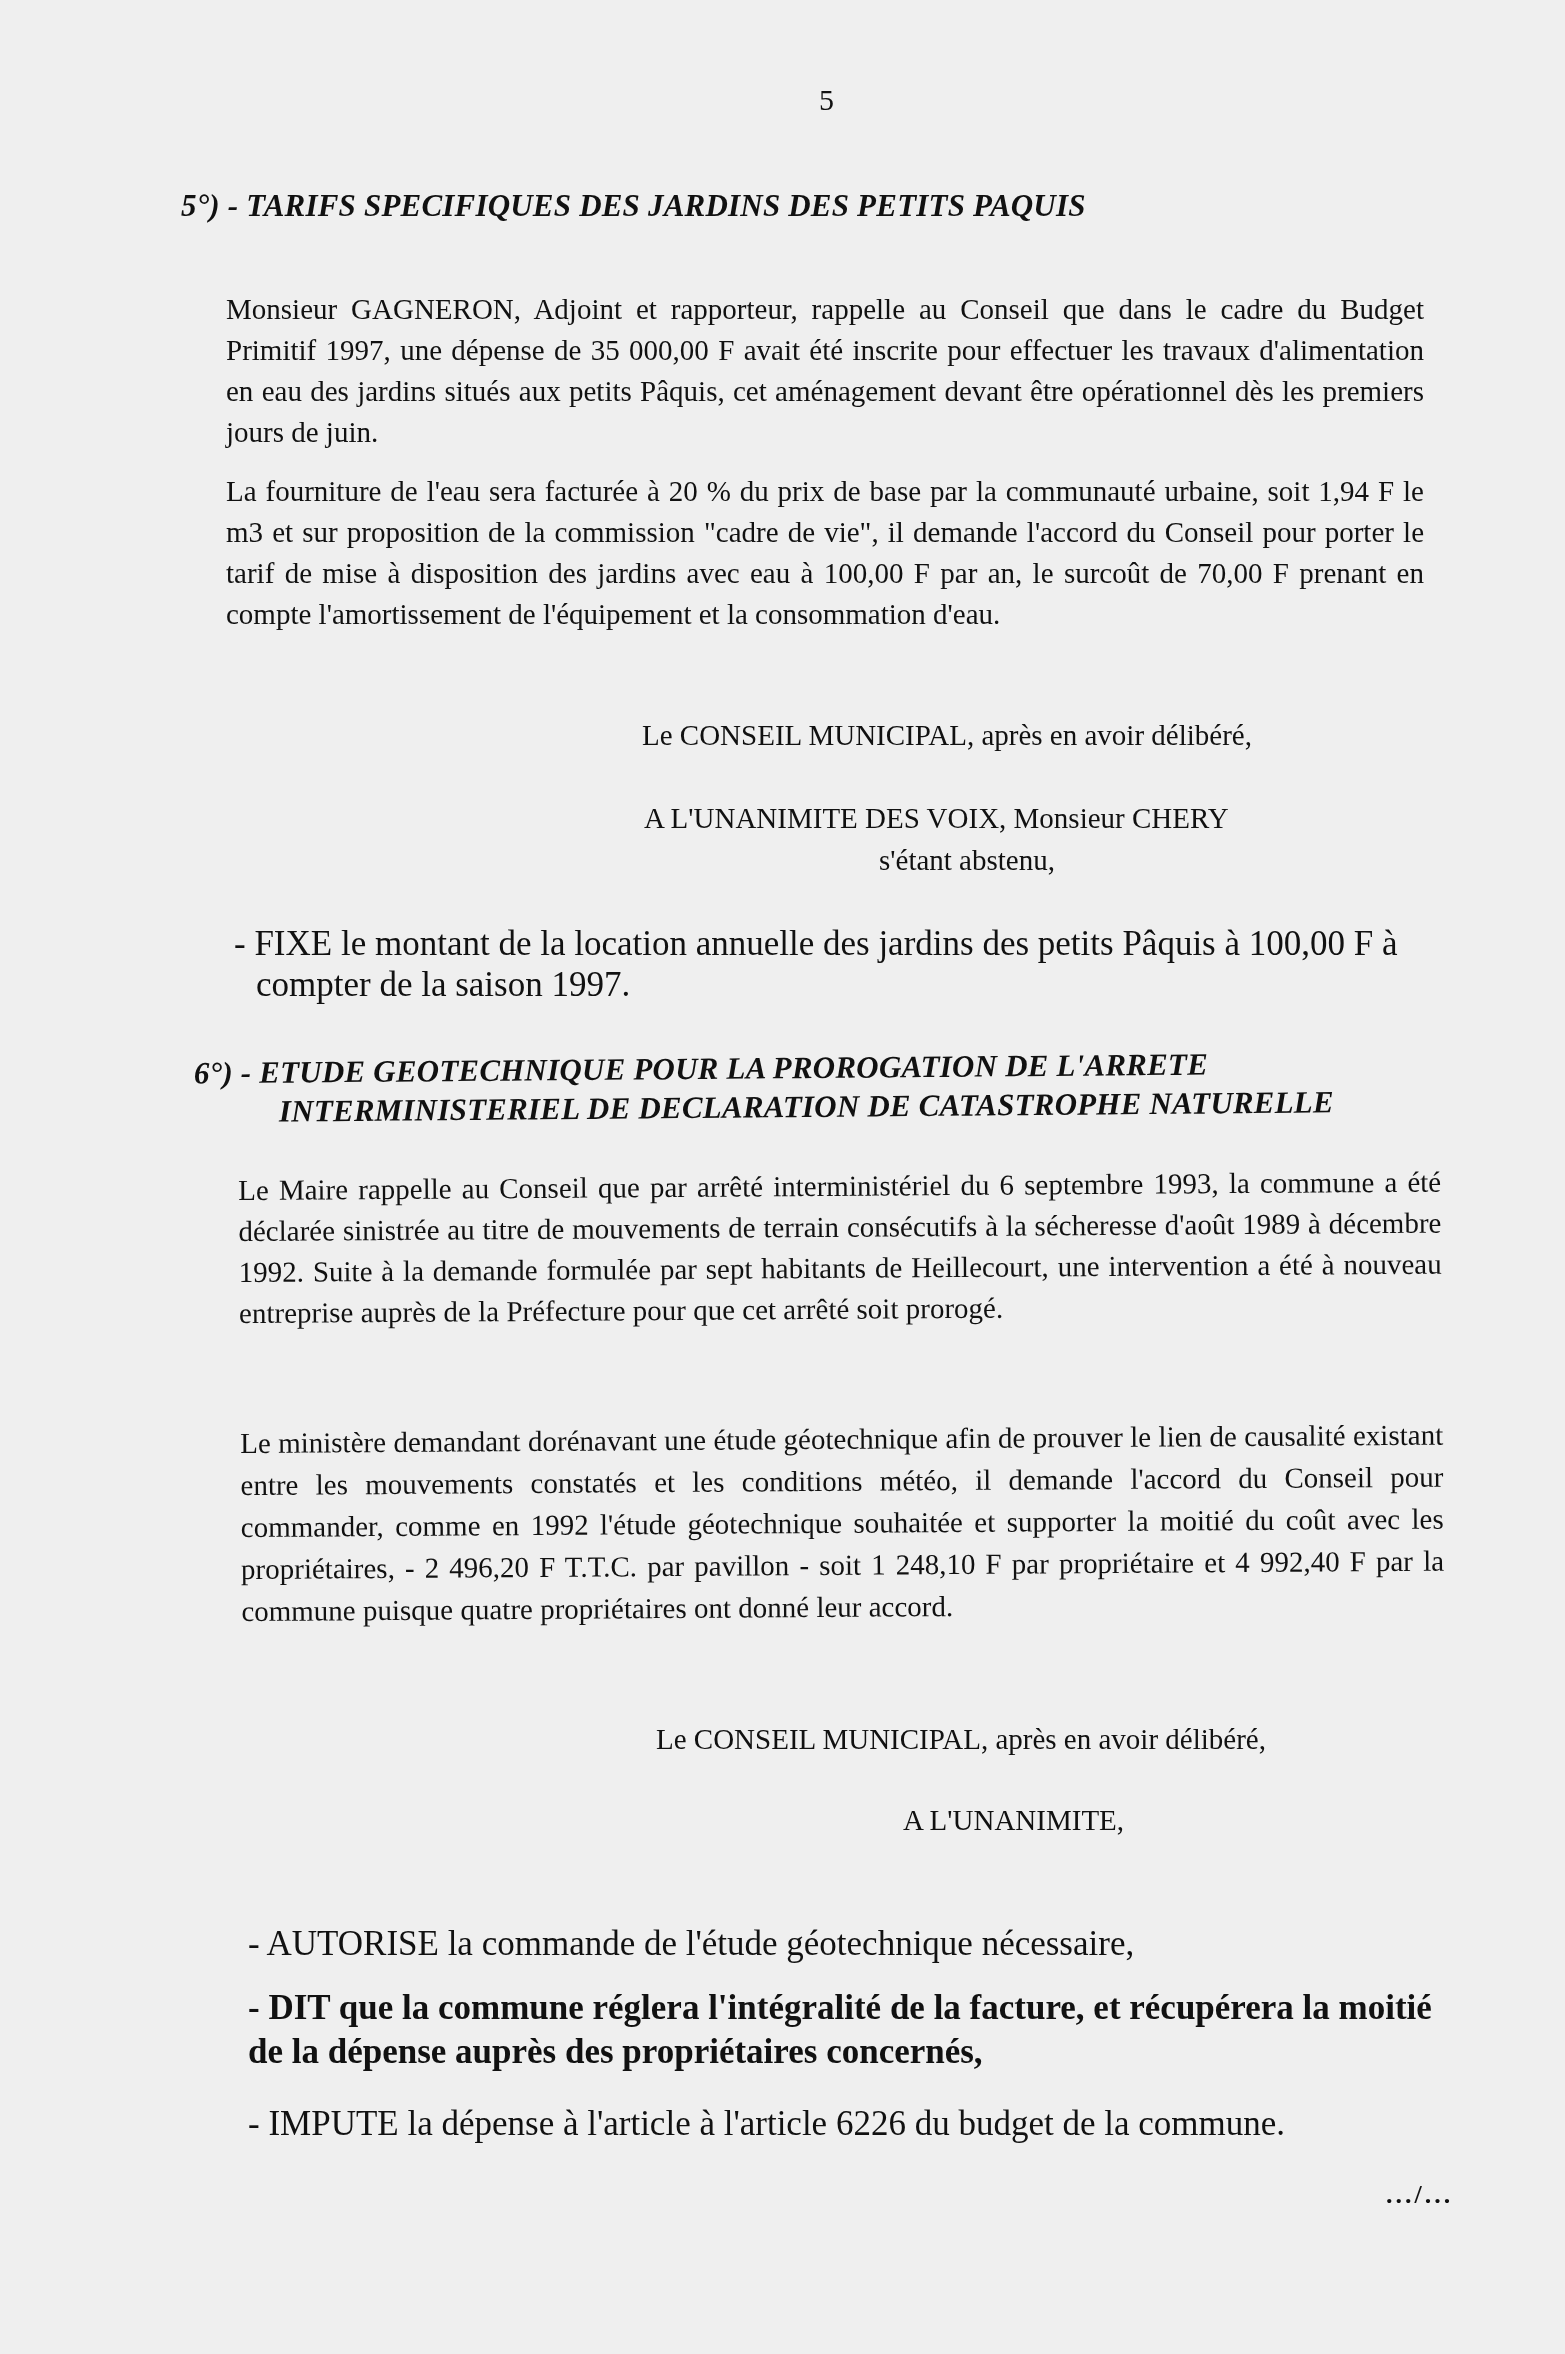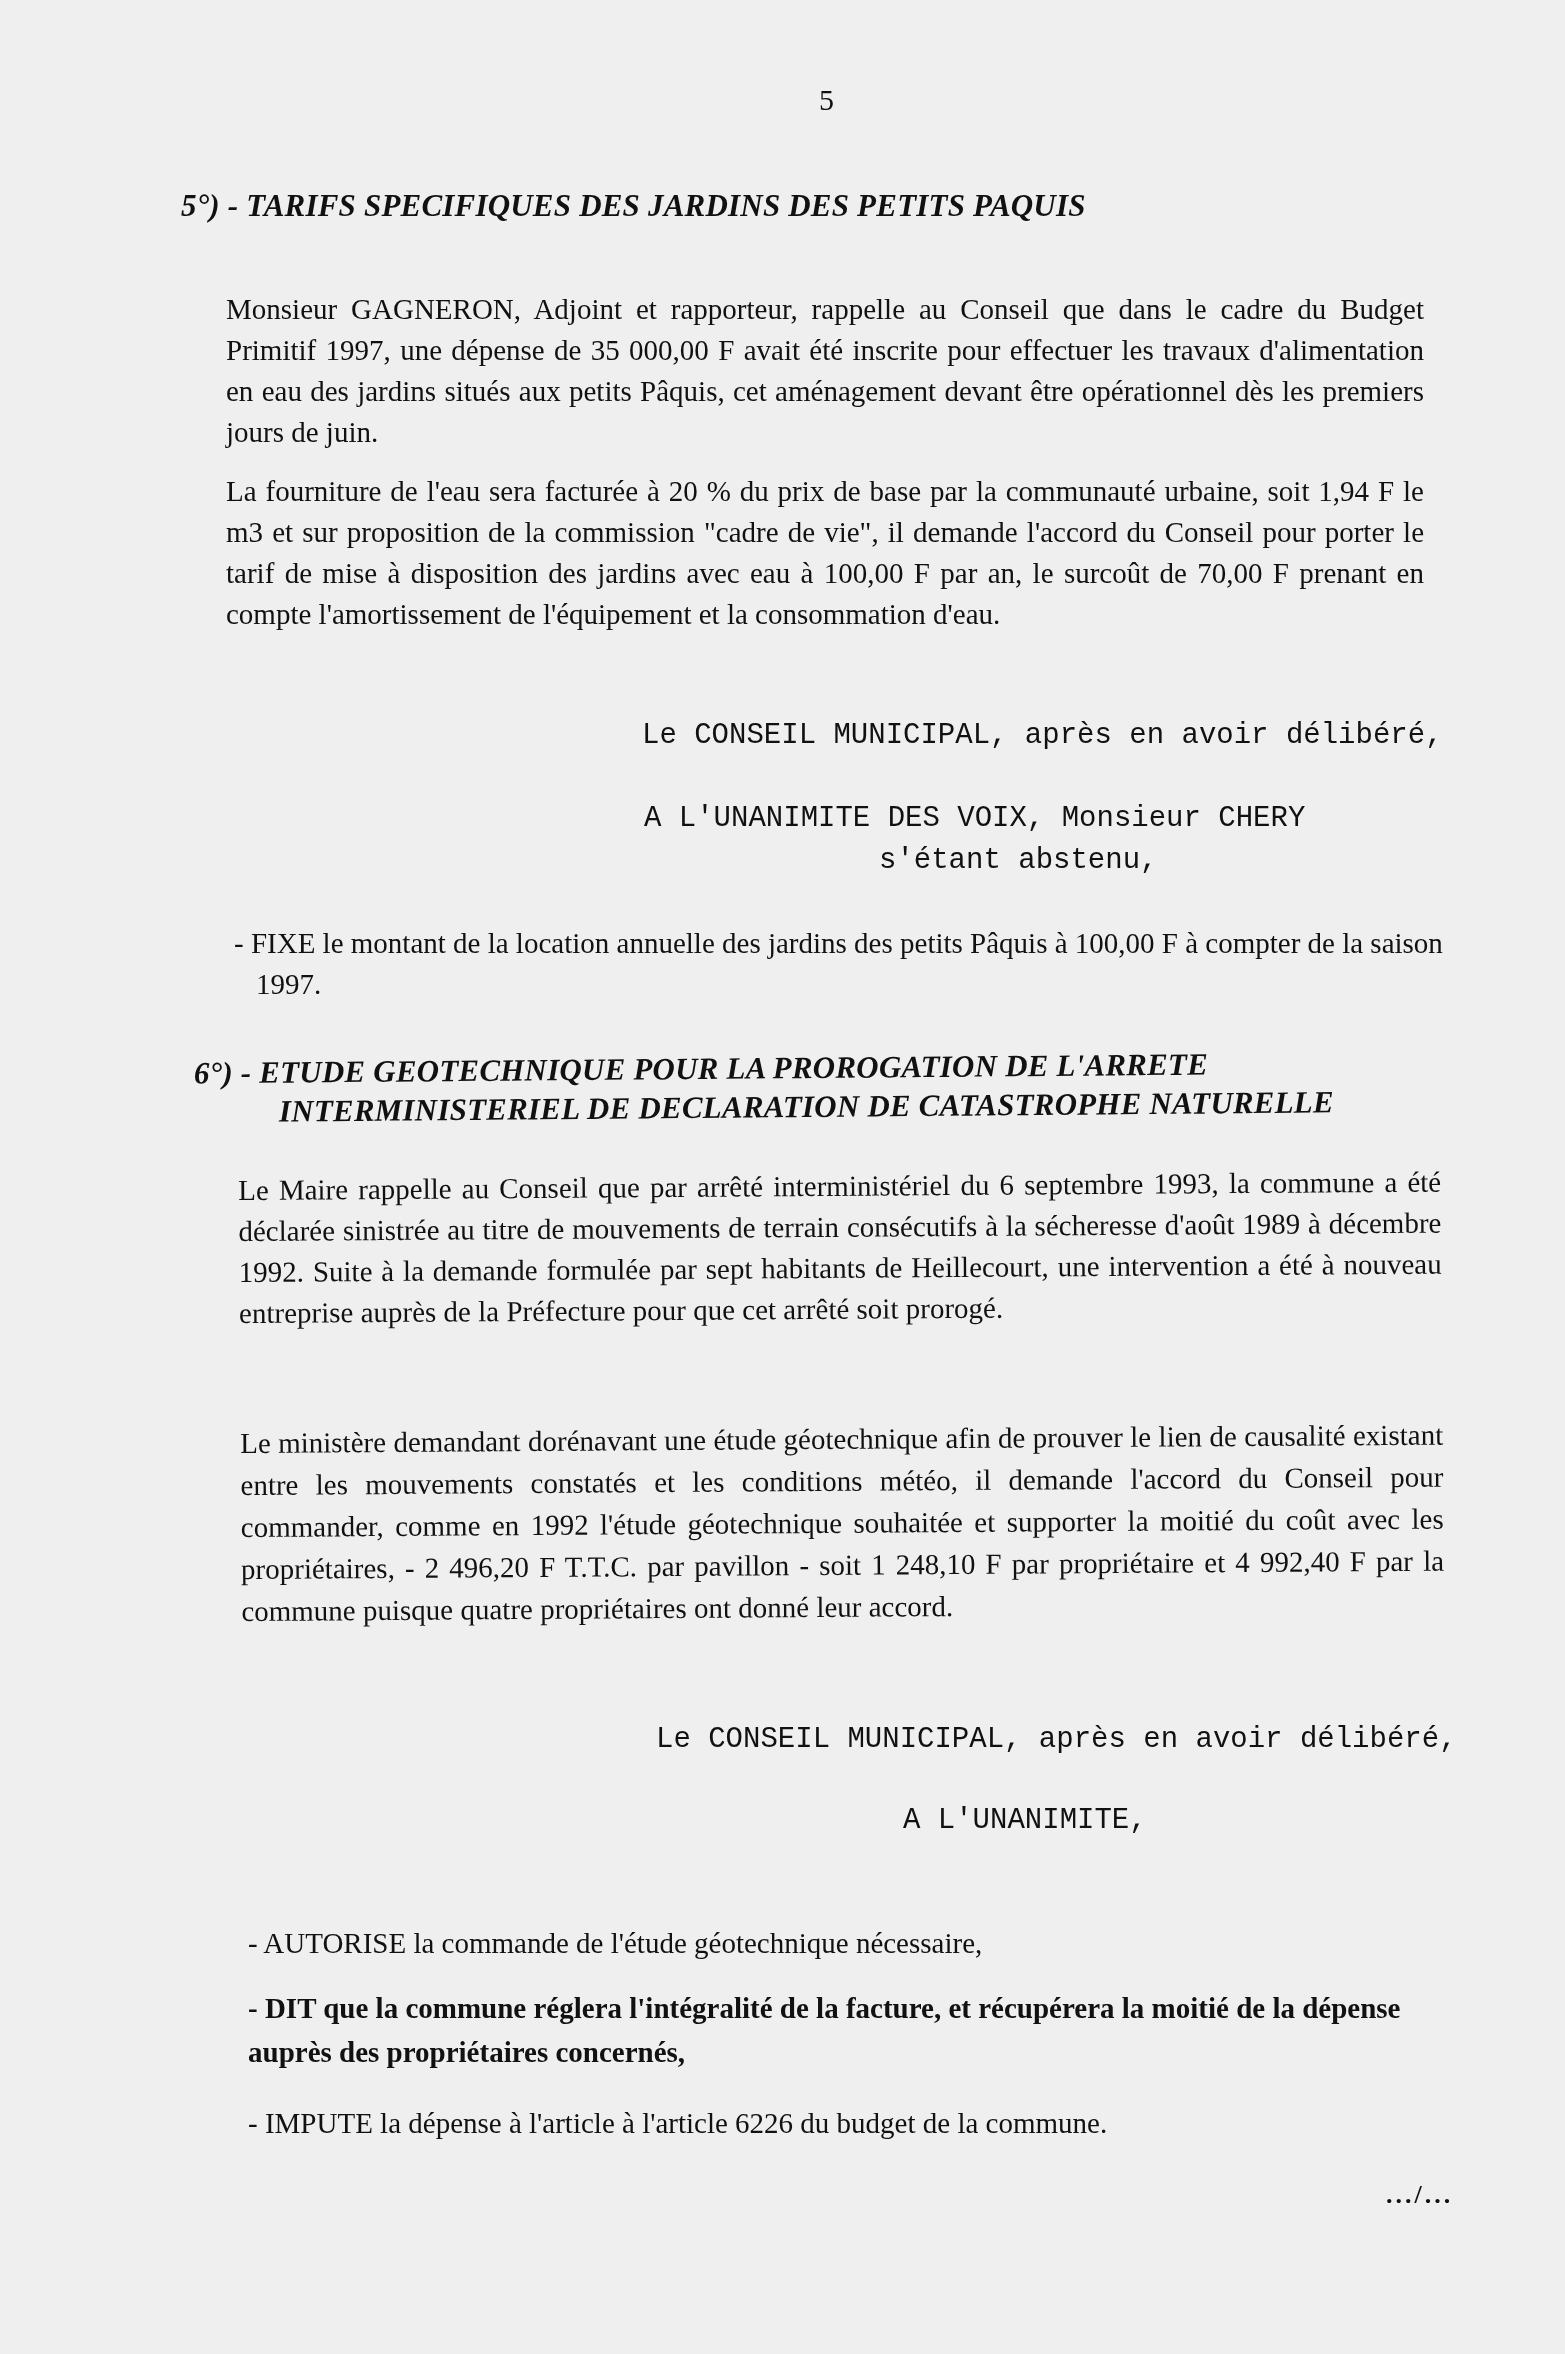--- a/index.html
+++ b/index.html
@@ -37,25 +37,24 @@
       font-size: 29px;
       line-height: 41px;
       text-align: justify;
       text-align-last: left;
     }
     .center-line {
       position: absolute;
       font-size: 29px;
       line-height: 41px;
       white-space: nowrap;
-      font-family: Liberation Mono, monospace;
     }
     .item {
       position: absolute;
-      font-size: 29px;
+      font-size: 35px;
       line-height: 41px;
     }
     .continuation {
       position: absolute;
       font-size: 26px;
       letter-spacing: 3px;
       font-weight: bold;
     }
   </style>
 </head>

